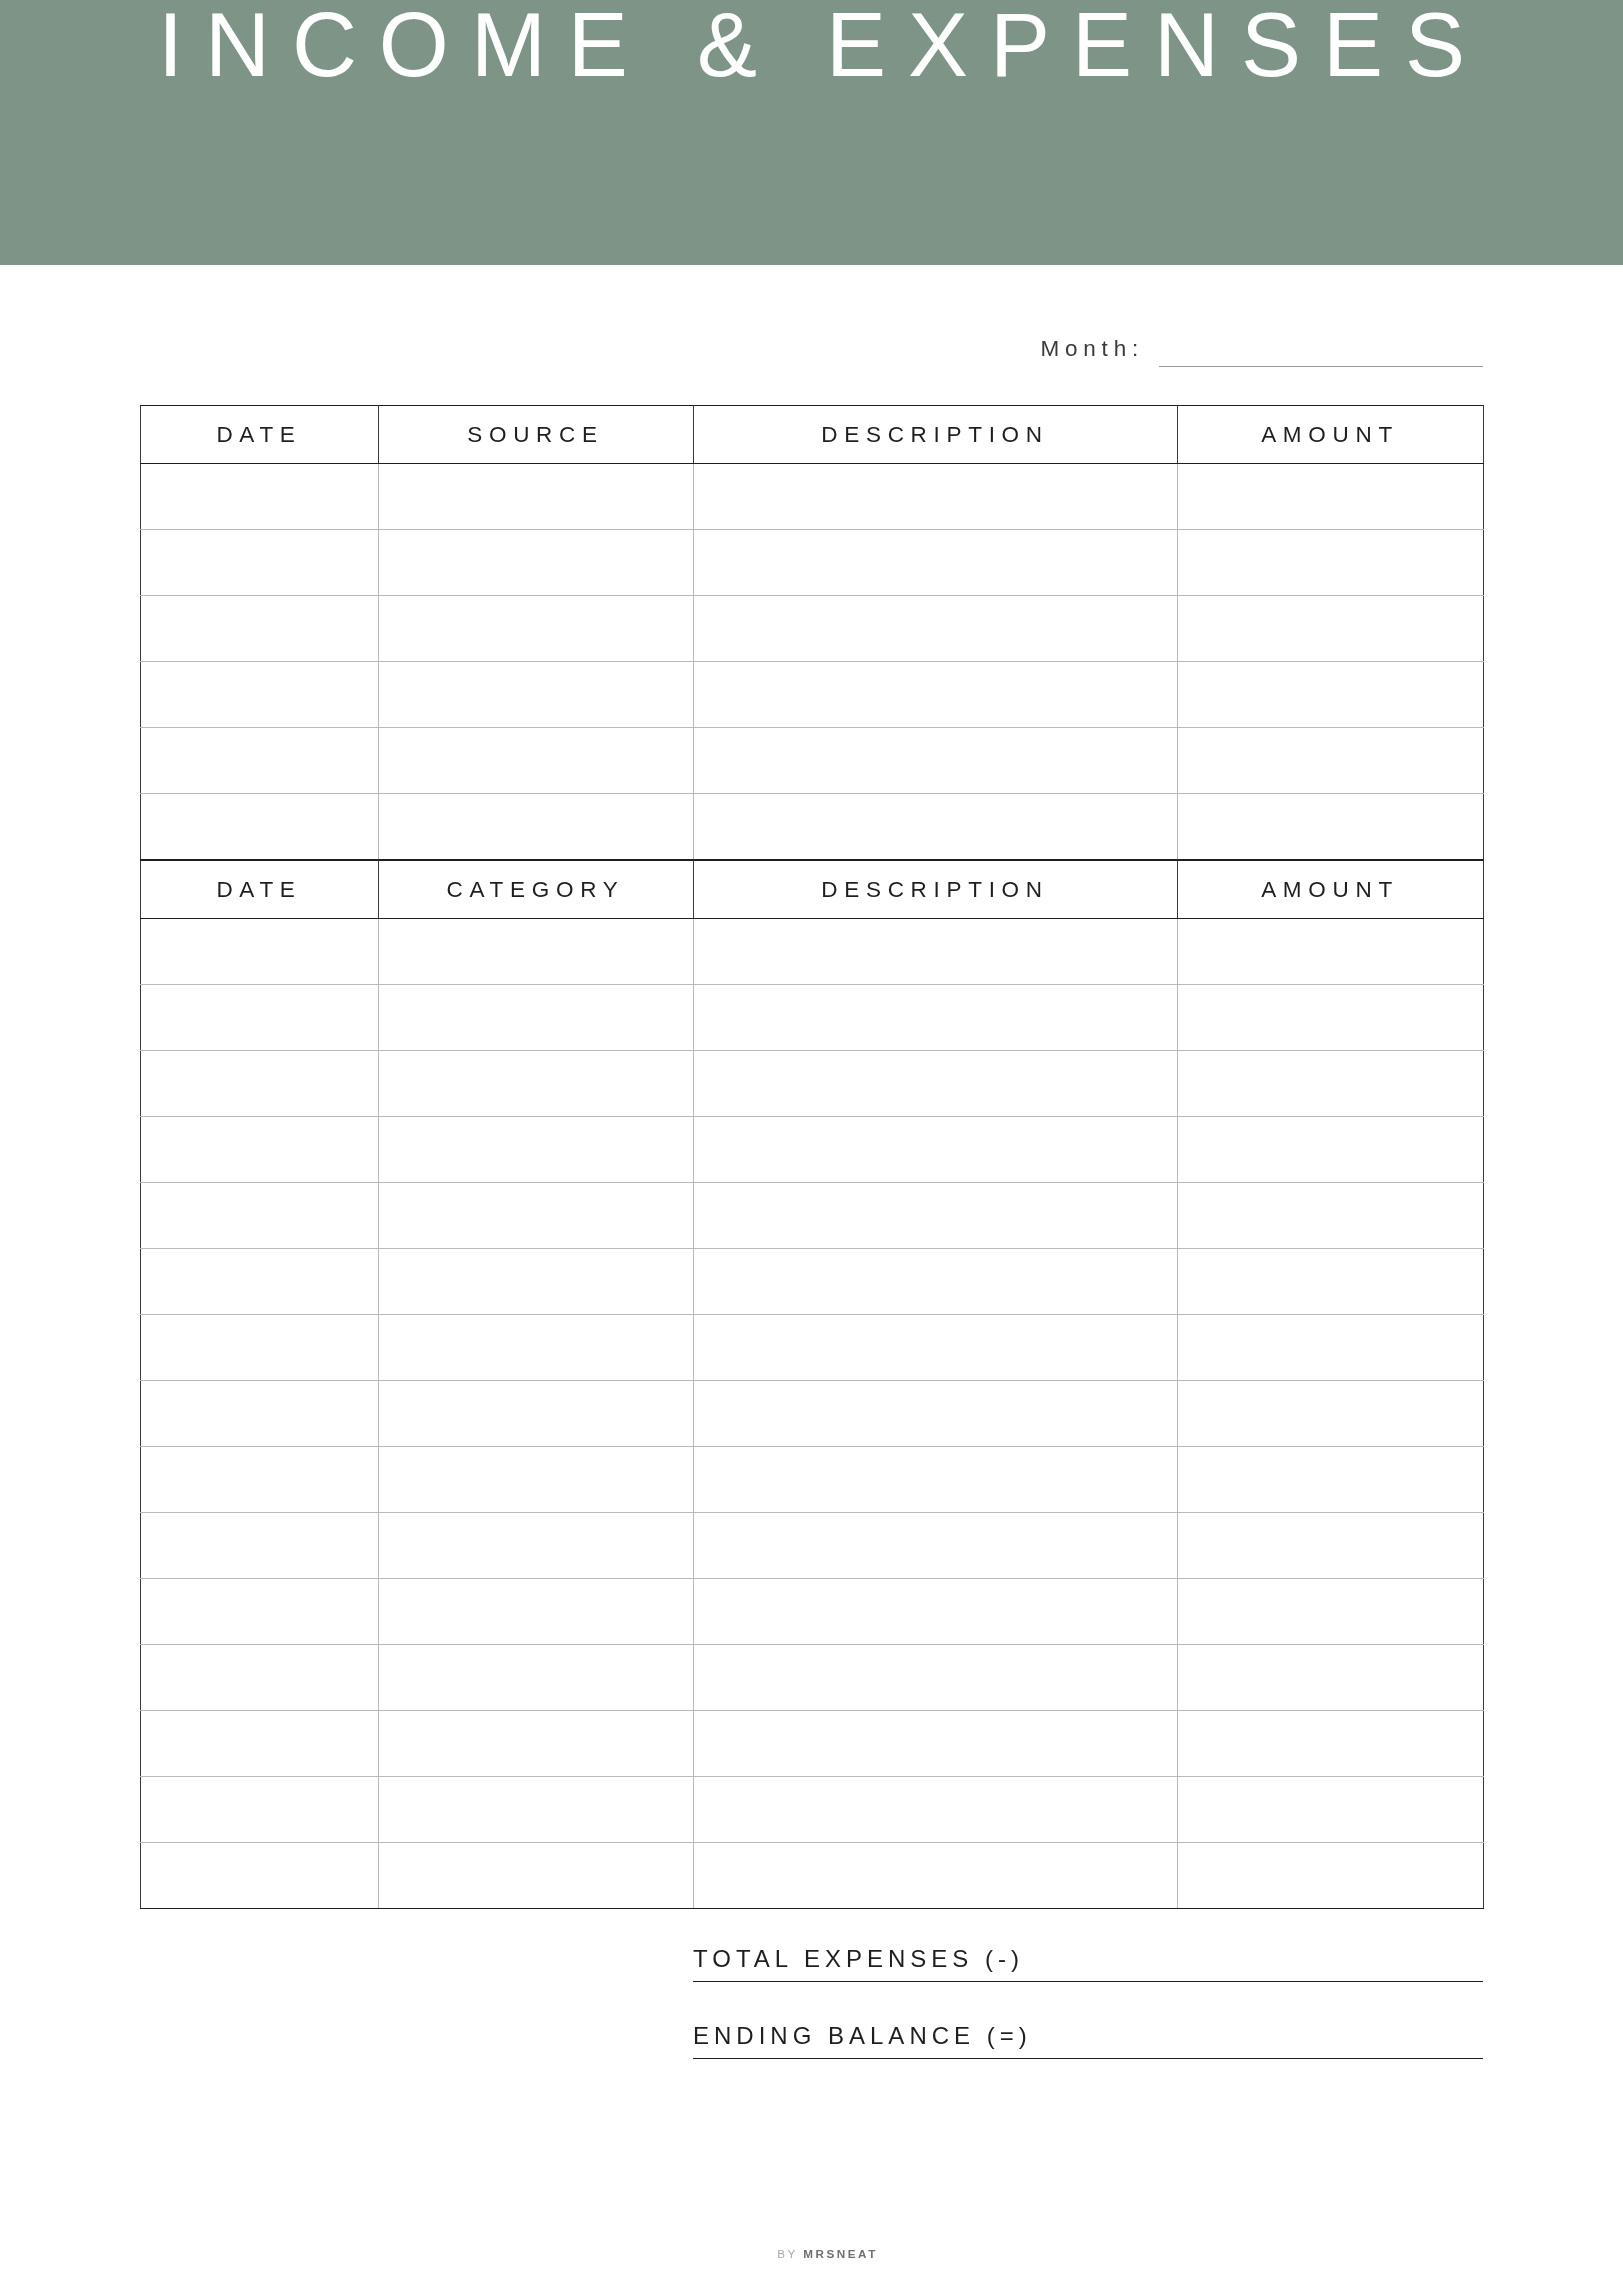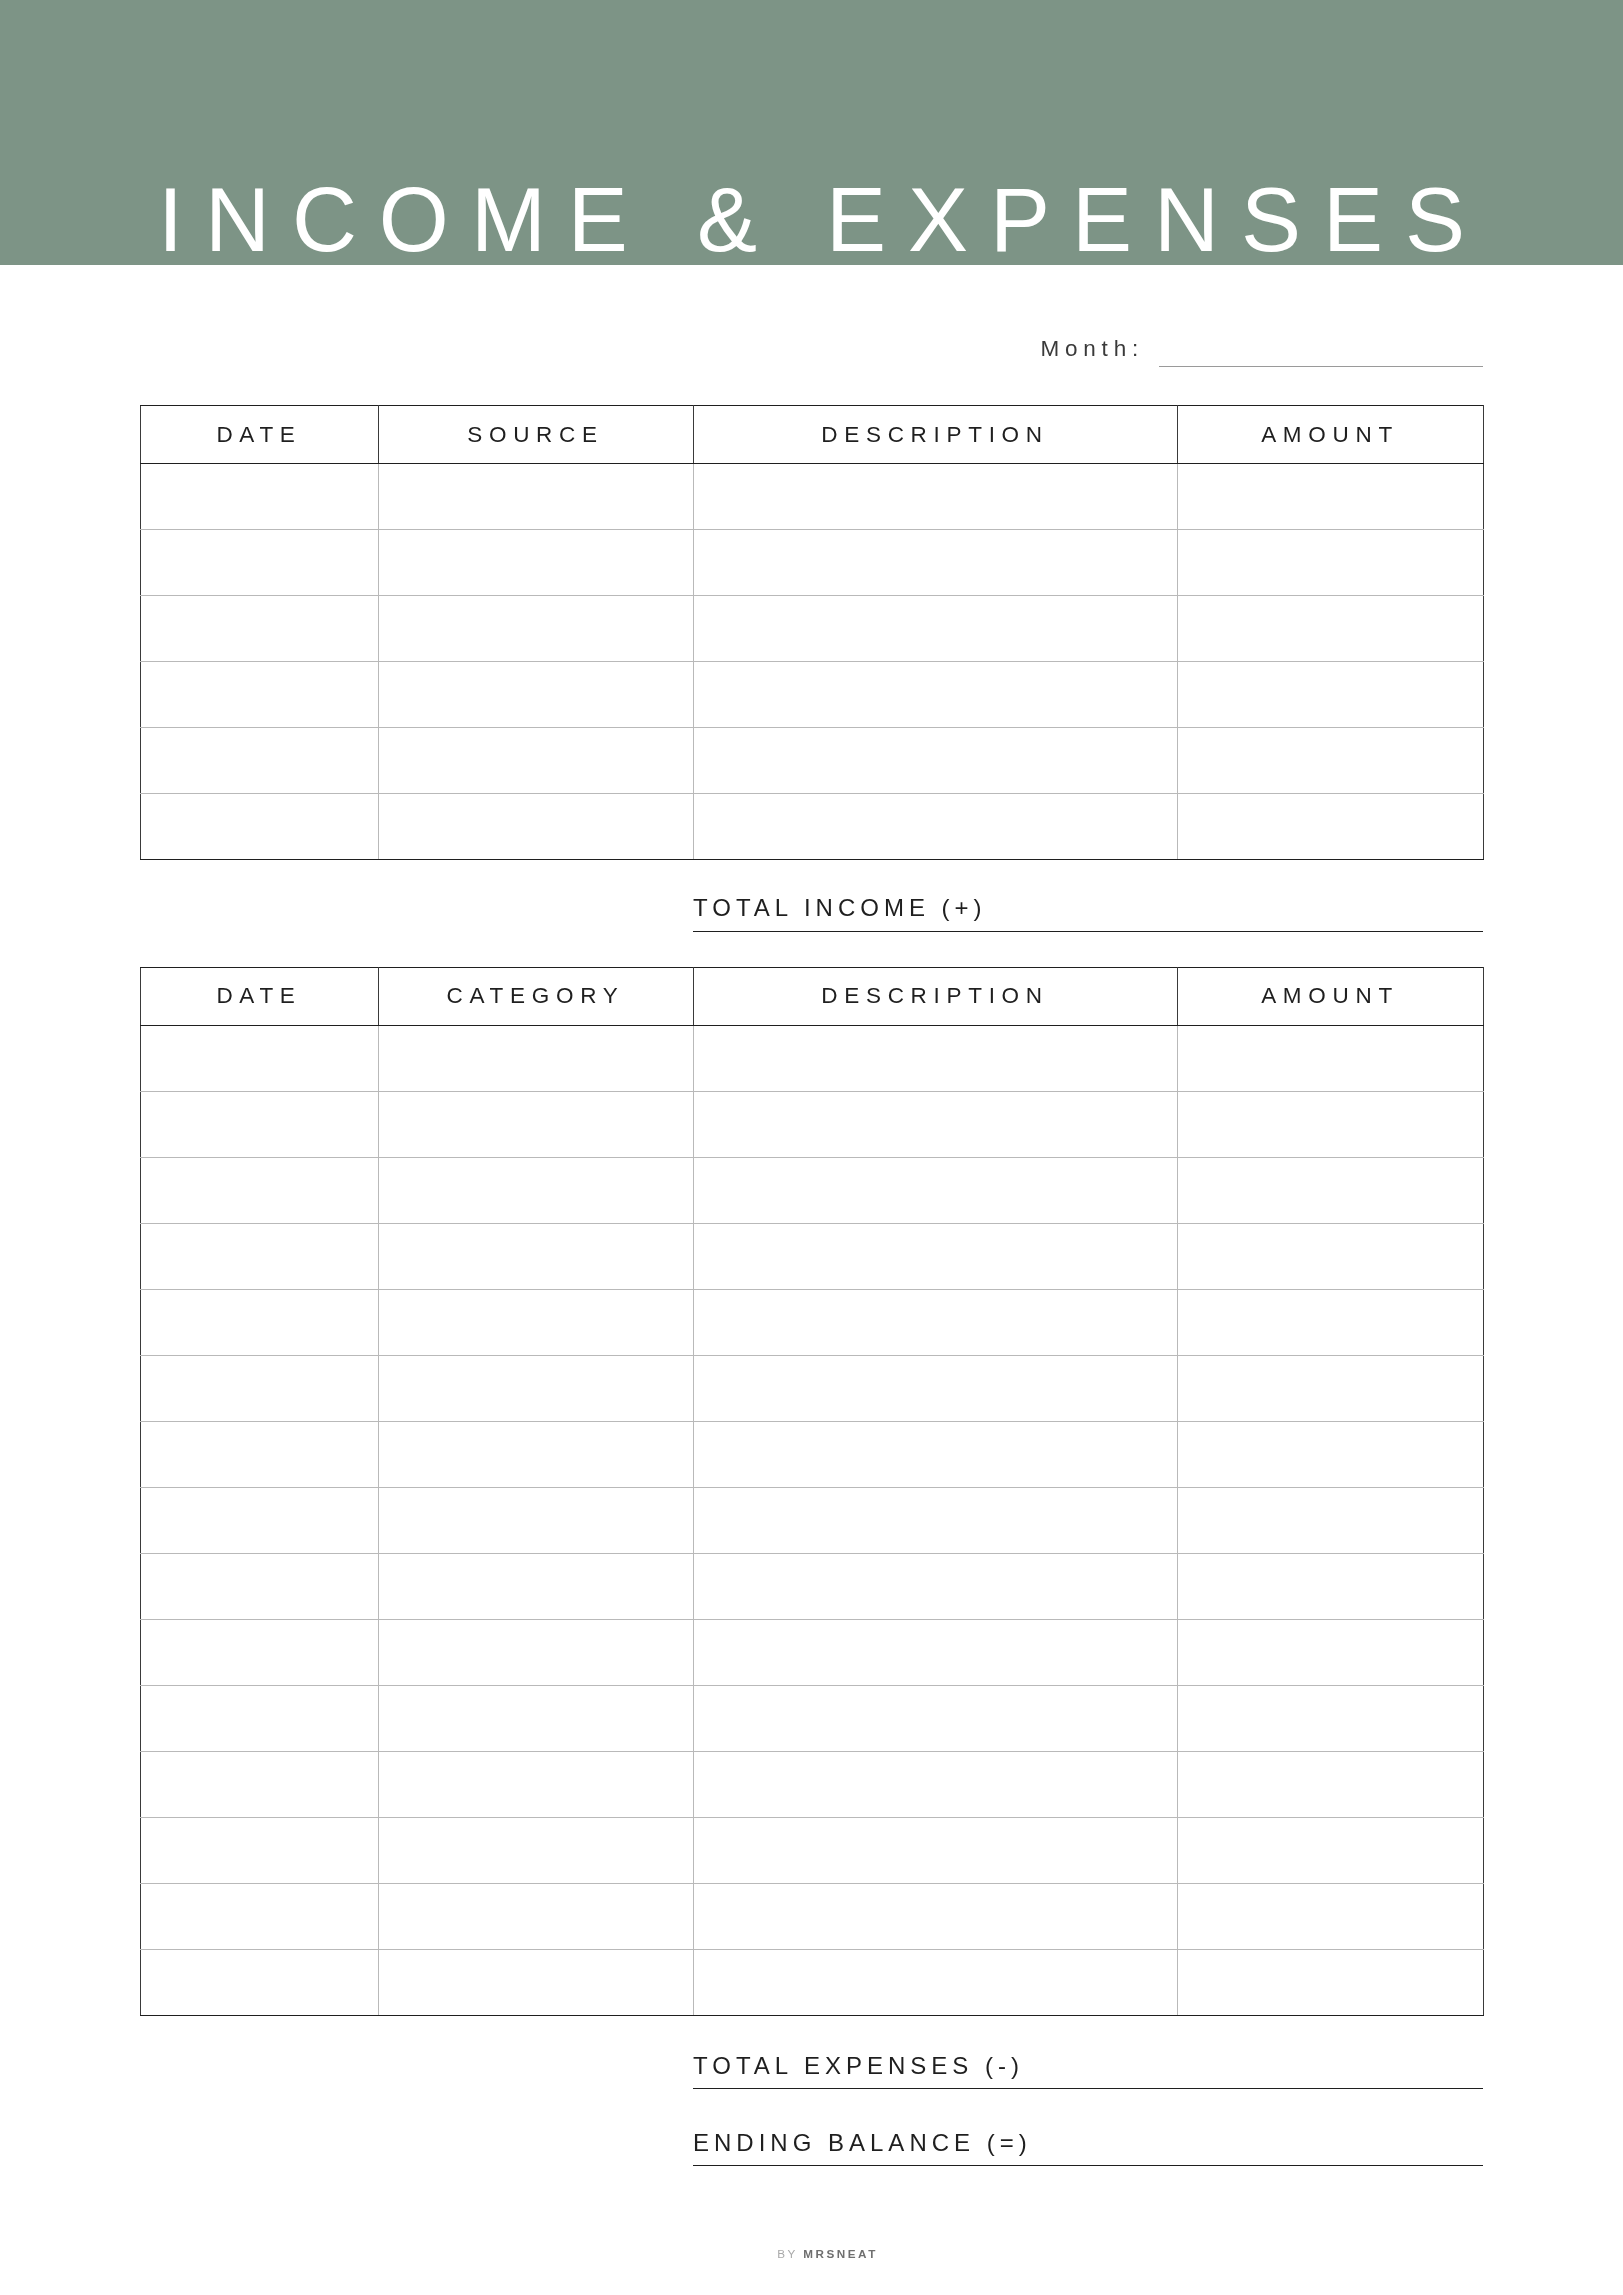--- a/index.html
+++ b/index.html
@@ -15,21 +15,21 @@
     position: relative;
     overflow: hidden;
   }
 
   
   .header-banner {
     width: 100%;
     height: 265px;
     background: #7d9486;
     display: flex;
-    align-items: flex-end;
+    align-items: flex-start;
     justify-content: center;
     box-sizing: border-box;
   }
   .header-title {
     color: #ffffff;
     font-size: 90px;
     letter-spacing: 22px;
     font-weight: 400;
     line-height: 1;
     padding-left: 22px;
@@ -234,24 +234,20 @@
       </tr>
       <tr class="row">
         <td class="first"><input class="cell-input" type="text" value="" style=""></td>
         <td><input class="cell-input" type="text" value="" style=""></td>
         <td><input class="cell-input" type="text" value="" style=""></td>
         <td class="last"><input class="cell-input" type="text" value="" style=""></td>
       </tr>
     </tbody>
   </table>
 
-  <div class="total-row total-income">
-    <div class="total-label">TOTAL INCOME (+)</div>
-    <input class="total-input" type="text" value="" style="">
-  </div>
 
   <table class="ledger expenses">
     <colgroup>
       <col class="c-date">
         <col class="c-mid">
         <col class="c-desc">
         <col class="c-amt">
     </colgroup>
     <thead>
       <tr>

